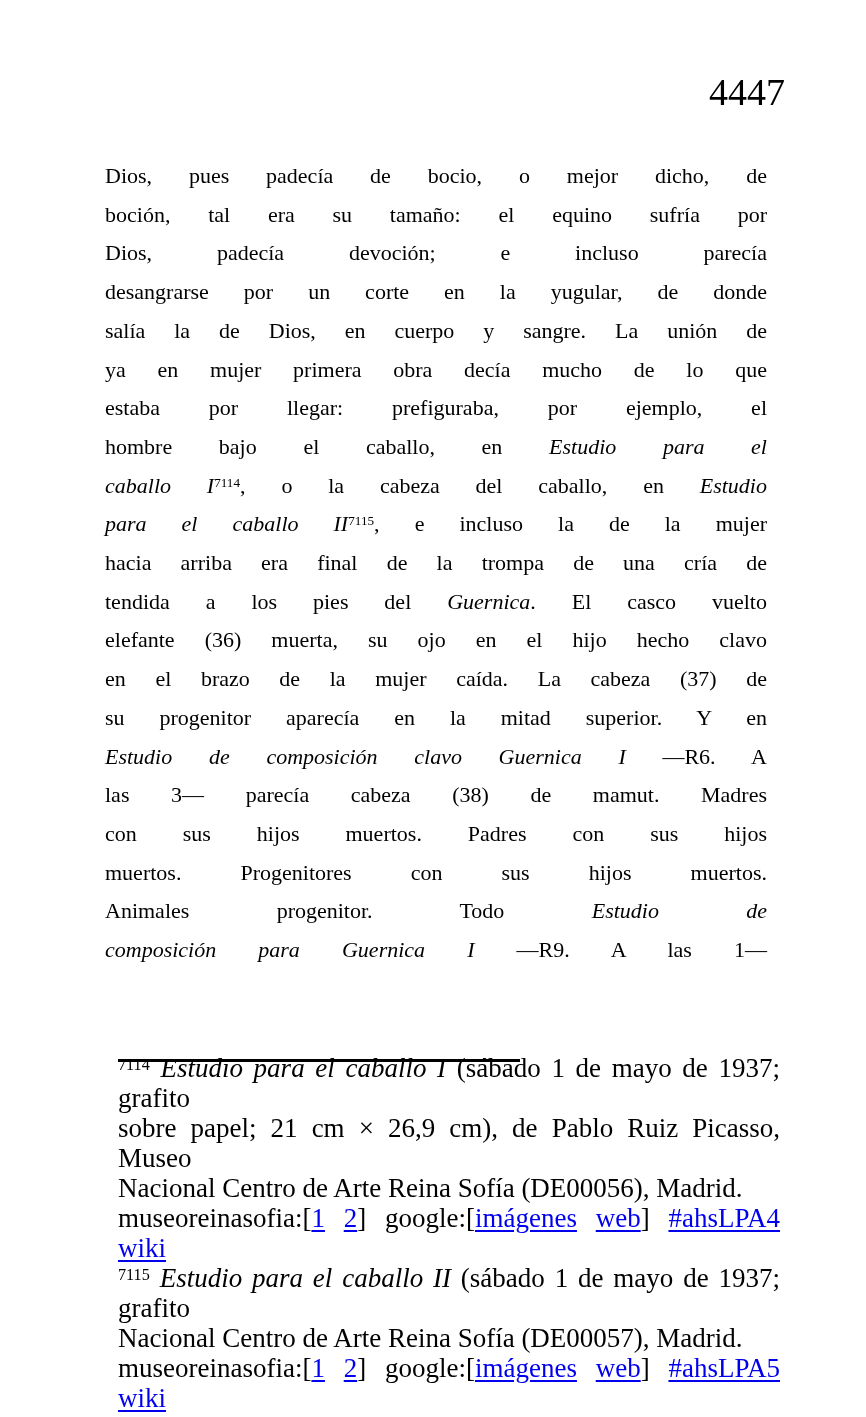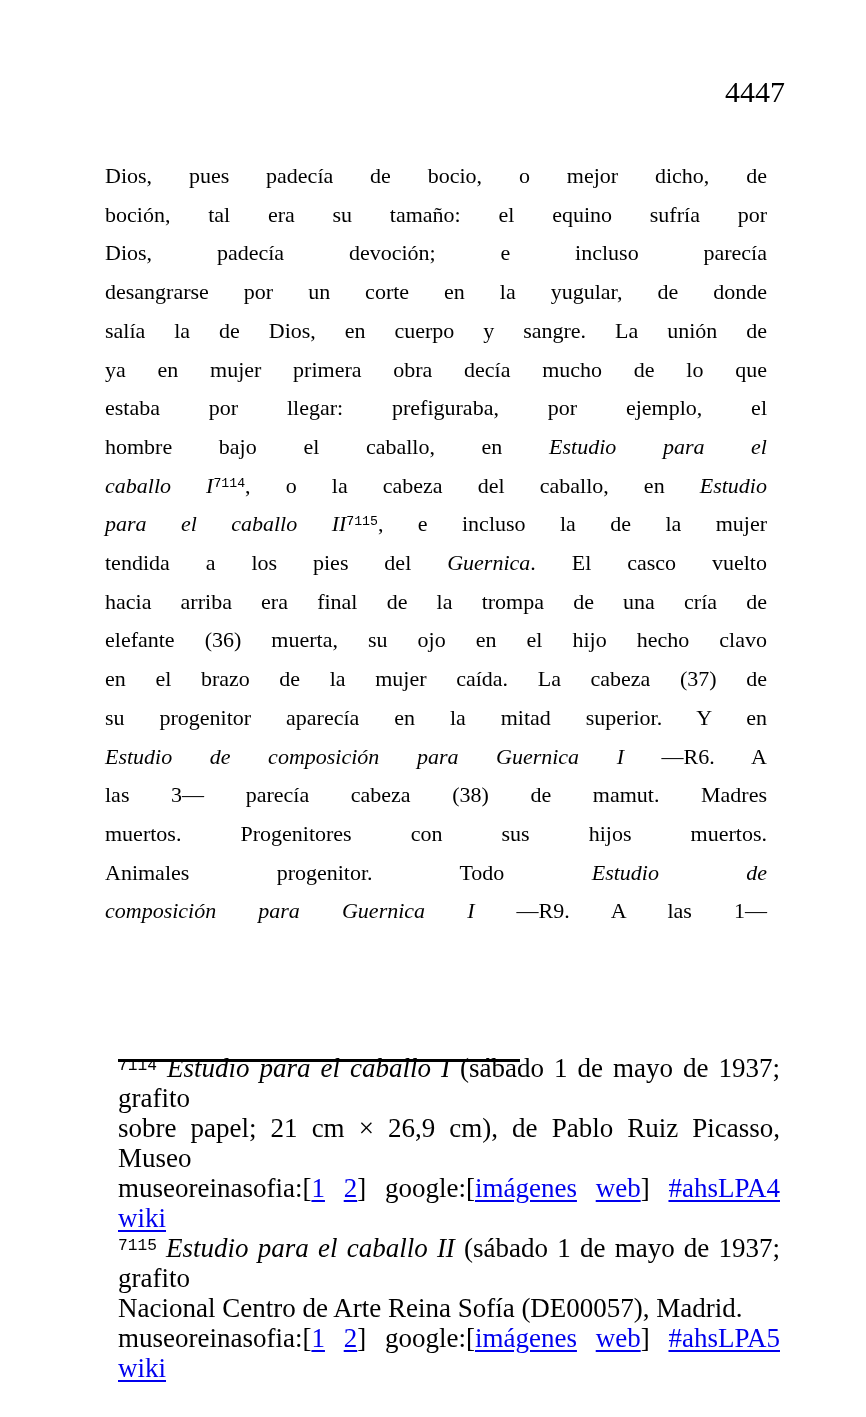--- a/index.html
+++ b/index.html
@@ -7,21 +7,21 @@
     position:relative;
     width:866px; height:1417px;
     background:#ffffff;
     color:#000000;
     font-family:"Liberation Serif","DejaVu Serif",serif;
     overflow:hidden;
   }
   .page-number {
     position:absolute;
     top:76px; right:81px;
-    font-size:30px; line-height:32px;
+    font-size:38px; line-height:32px;
     text-align:center;
   }
   .body-text {
     position:absolute;
     left:105px; top:157px;
     width:662px;
     font-size:22px;
     line-height:38.7px;
   }
   .footnote-sep {
@@ -33,21 +33,21 @@
   .footnotes {
     position:absolute;
     left:118px; top:1053px;
     width:662px;
     font-size:27px;
     line-height:30px;
   }
   .tline { text-align:justify; text-align-last:justify; white-space:normal; }
   .tline.left { text-align:justify; text-align-last:left; }
   .it { font-style:italic;margin-top:16px; }
-  .sup { font-size:0.6em; line-height:0; position:relative; top:-0.45em;font-family:Liberation Mono, monospace; }
+  .sup { font-size:0.6em; line-height:0; position:relative; top:-0.45em; }
   .footnotes a, .body-text a {
     text-decoration:underline;
     text-underline-offset:3px;
     cursor:pointer;
   }
 </style>
 </head>
 <body>
 
 <div class="page">
@@ -57,38 +57,40 @@
       <div class="tline"><span>Dios, pues padecía de bocio, o mejor dicho, de</span></div>
       <div class="tline"><span>boción, tal era su tamaño: el equino sufría por</span></div>
       <div class="tline"><span>Dios, padecía devoción; e incluso parecía</span></div>
       <div class="tline"><span>desangrarse por un corte en la yugular, de donde</span></div>
       <div class="tline"><span>salía la de Dios, en cuerpo y sangre. La unión de</span></div>
       <div class="tline"><span>ya en mujer primera obra decía mucho de lo que</span></div>
       <div class="tline"><span>estaba por llegar: prefiguraba, por ejemplo, el</span></div>
       <div class="tline"><span>hombre bajo el caballo, en </span><span class="it">Estudio para el</span></div>
       <div class="tline"><span class="it">caballo I</span><span class="sup">7114</span><span>, o la cabeza del caballo, en </span><span class="it">Estudio</span></div>
       <div class="tline"><span class="it">para el caballo II</span><span class="sup">7115</span><span>, e incluso la de la mujer</span></div>
+      <div class="tline"><span>hacia arriba era final de la trompa de una cría de</span></div>
       <div class="tline"><span>tendida a los pies del </span><span class="it">Guernica</span><span>. El casco vuelto</span></div>
-      <div class="tline"><span>hacia arriba era final de la trompa de una cría de</span></div>
       <div class="tline"><span>elefante (36) muerta, su ojo en el hijo hecho clavo</span></div>
       <div class="tline"><span>en el brazo de la mujer caída. La cabeza (37) de</span></div>
       <div class="tline"><span>su progenitor aparecía en la mitad superior. Y en</span></div>
-      <div class="tline"><span class="it">Estudio de composición para Guernica I</span><span> —R6. A</span></div>
+      <div class="tline"><span class="it">Estudio de composición clavo Guernica I</span><span> —R6. A</span></div>
       <div class="tline"><span>las 3— parecía cabeza (38) de mamut. Madres</span></div>
+      <div class="tline"><span>con sus hijos muertos. Padres con sus hijos</span></div>
       <div class="tline"><span>muertos. Progenitores con sus hijos muertos.</span></div>
       <div class="tline"><span>Animales progenitor. Todo </span><span class="it">Estudio de</span></div>
       <div class="tline"><span class="it">composición para Guernica I</span><span> —R9. A las 1—</span></div>
     </div>
 
   <div class="footnote-sep"></div>
 
   <div class="footnotes" id="footnotes">
       <div>
         <div class="tline"><span class="sup">7114</span><span> </span><span class="it">Estudio para el caballo I</span><span>  (sábado 1 de mayo de 1937; grafito</span></div>
         <div class="tline"><span>sobre papel; 21 cm × 26,9 cm), de Pablo Ruiz Picasso, Museo</span></div>
+        <div class="tline left"><span>Nacional Centro de Arte Reina Sofía (DE00056), Madrid.</span></div>
         <div class="tline"><span>museoreinasofia:[</span><a href="#" style="color: rgb(0, 0, 238);">1</a><span> </span><a href="#" style="color: rgb(0, 0, 238);">2</a><span>] google:[</span><a href="#" style="color: rgb(0, 0, 238);">imágenes</a><span> </span><a href="#" style="color: rgb(0, 0, 238);">web</a><span>] </span><a href="#" style="color: rgb(0, 0, 238);">#ahsLPA4</a><span> </span><a href="#" style="color: rgb(0, 0, 238);">wiki</a></div>
       </div>
       <div>
         <div class="tline"><span class="sup">7115</span><span> </span><span class="it">Estudio para el caballo II</span><span> (sábado 1 de mayo de 1937; grafito</span></div>
         <div class="tline left"><span>Nacional Centro de Arte Reina Sofía (DE00057), Madrid.</span></div>
         <div class="tline"><span>museoreinasofia:[</span><a href="#" style="color: rgb(0, 0, 238);">1</a><span> </span><a href="#" style="color: rgb(0, 0, 238);">2</a><span>] google:[</span><a href="#" style="color: rgb(0, 0, 238);">imágenes</a><span> </span><a href="#" style="color: rgb(0, 0, 238);">web</a><span>] </span><a href="#" style="color: rgb(0, 0, 238);">#ahsLPA5</a><span> </span><a href="#" style="color: rgb(0, 0, 238);">wiki</a></div>
       </div>
     </div>
 </div>
 

